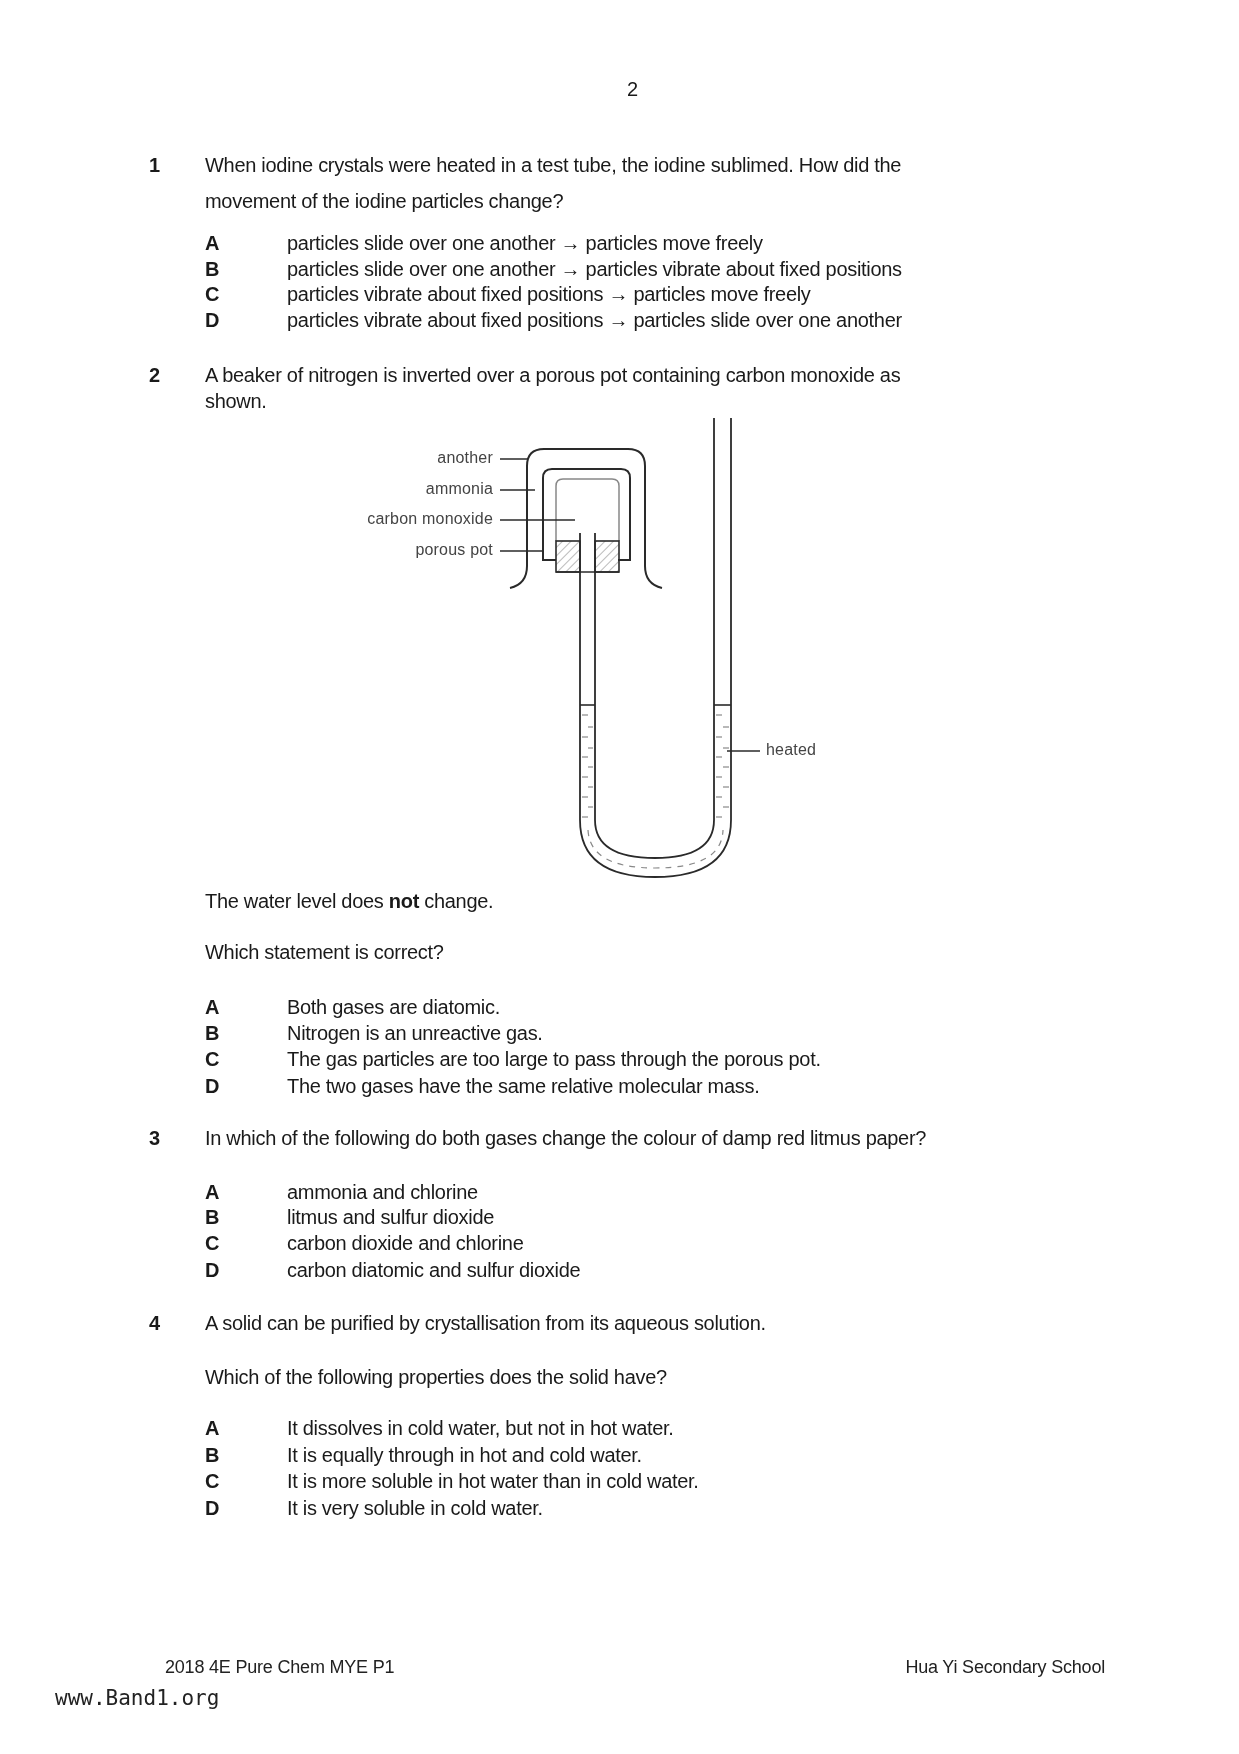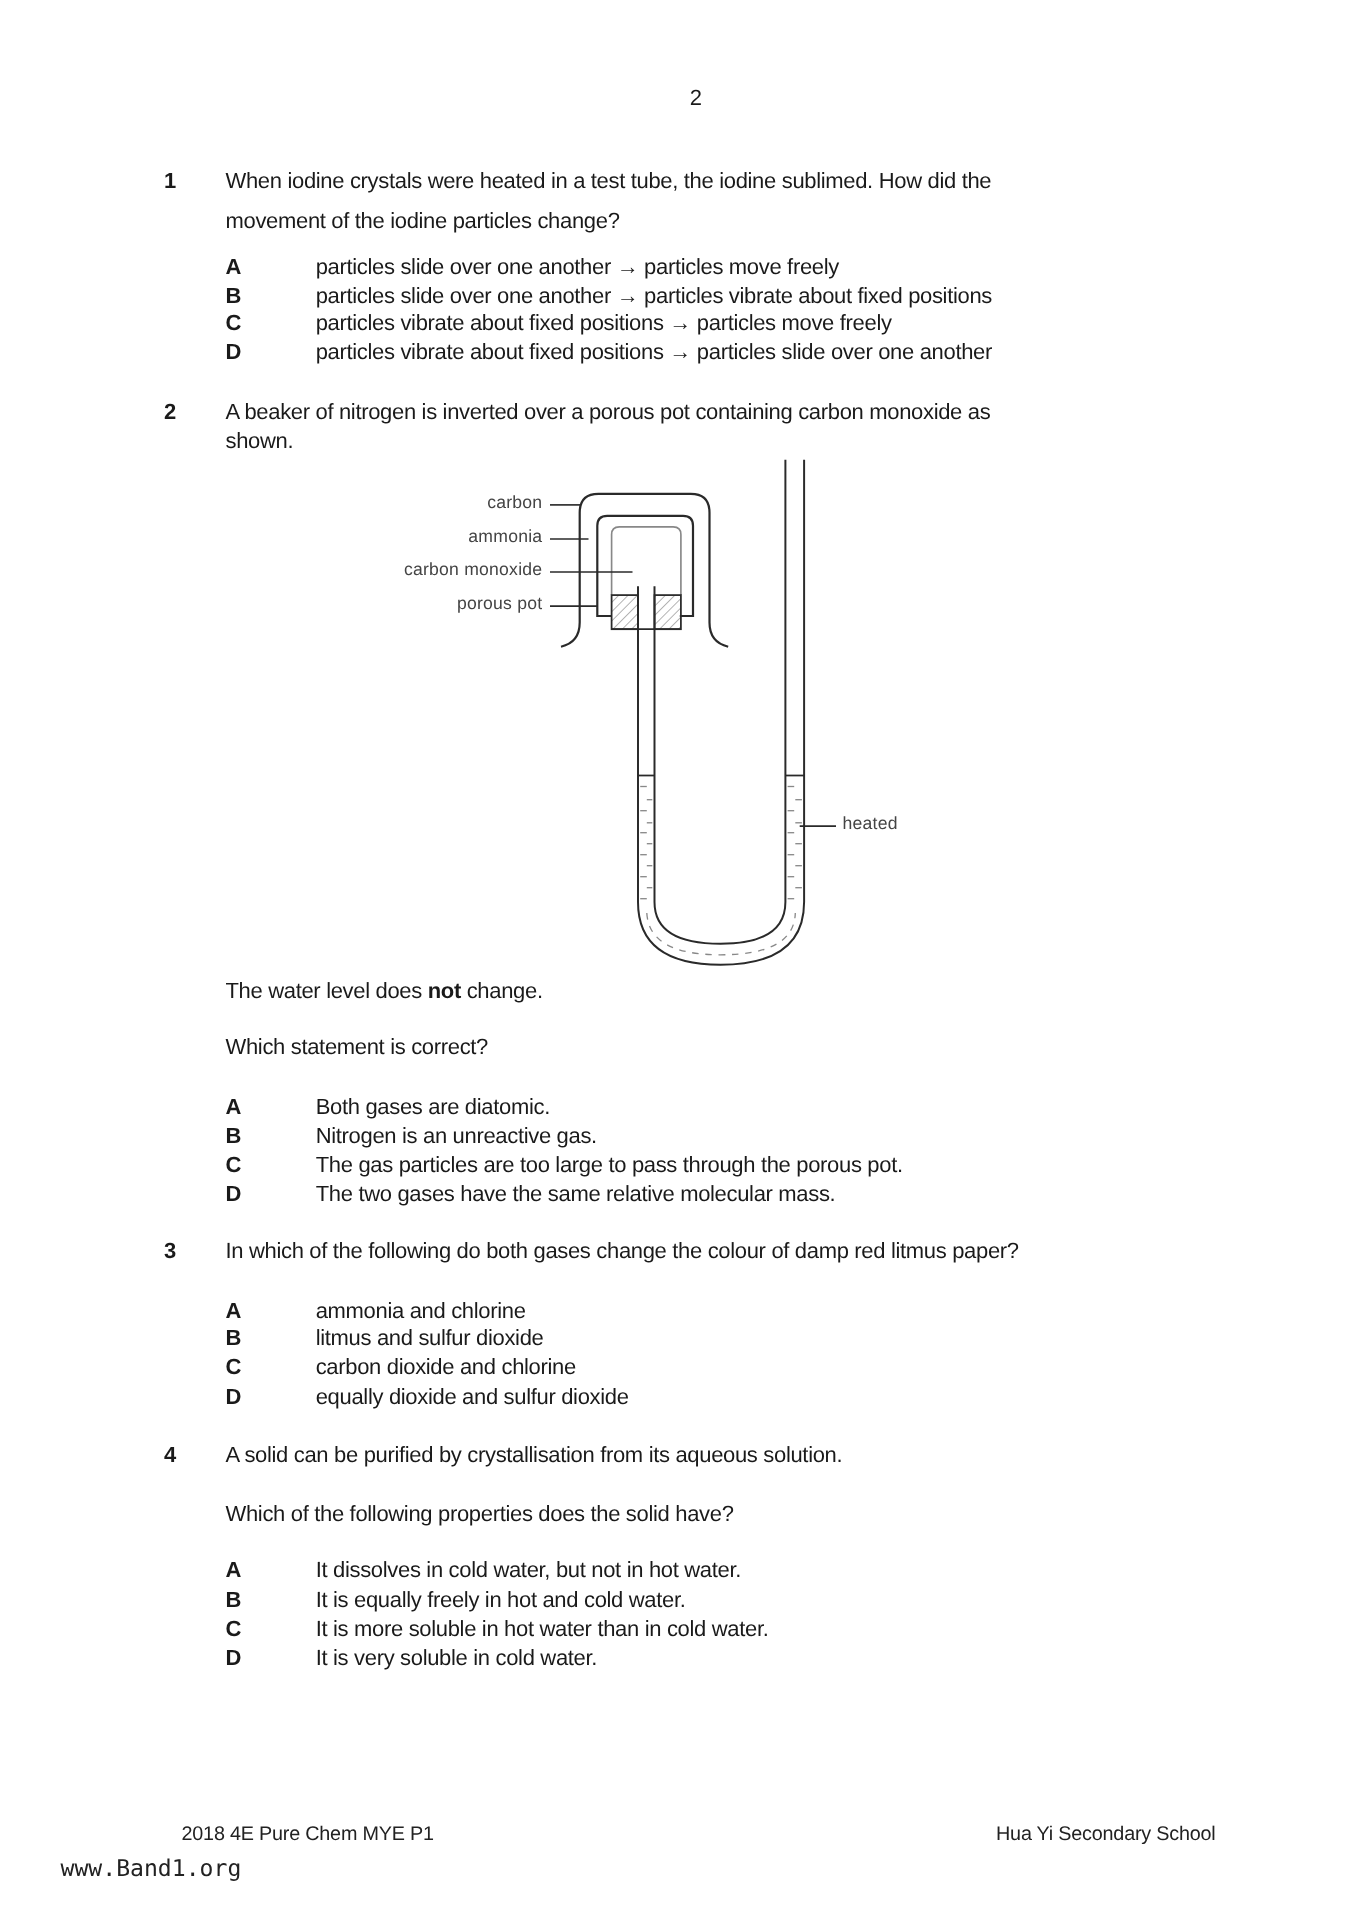--- a/index.html
+++ b/index.html
@@ -101,21 +101,21 @@
       <path d="M588 830 Q590 868 655 868 Q722 868 723 830" fill="none" stroke="#888" stroke-width="1.2" stroke-dasharray="6 6"></path>
 
       <g stroke="#2a2a2a" stroke-width="1.5">
         <line x1="500" y1="459" x2="528" y2="459"></line>
         <line x1="500" y1="490" x2="535" y2="490"></line>
         <line x1="500" y1="520" x2="575" y2="520"></line>
         <line x1="500" y1="551" x2="543" y2="551"></line>
         <line x1="727" y1="751" x2="760" y2="751"></line>
       </g>
     </svg>
-    <div class="abs lbl" style="right:746px; top:449px;">carbon</div>
+    <div class="abs lbl" style="right:746px; top:449px;">another</div>
     <div class="abs lbl" style="right:746px; top:480px;">ammonia</div>
     <div class="abs lbl" style="right:746px; top:510px;">carbon monoxide</div>
     <div class="abs lbl" style="right:746px; top:541px;">porous pot</div>
     <div class="abs lbl" style="left:766px; top:741px;">heated</div>
   </div>
 
   <div class="abs txt" style="left:205px; top:888px;"><span>The water level does </span><b>not</b><span> change.</span></div>
   <div class="abs txt" style="left:205px; top:939px;">Which statement is correct?</div>
 
   <div class="abs txt opt-letter" style="left:205px; top:994px;">A</div>
@@ -132,32 +132,32 @@
   <div class="abs txt qnum" style="left:149px; top:1125px;">3</div>
   <div class="abs txt" style="left:205px; top:1125px;">In which of the following do both gases change the colour of damp red litmus paper?</div>
 
   <div class="abs txt opt-letter" style="left:205px; top:1179px;">A</div>
   <div class="abs txt" style="left:287px; top:1179px;">ammonia and chlorine</div>
   <div class="abs txt opt-letter" style="left:205px; top:1204px;">B</div>
   <div class="abs txt" style="left:287px; top:1204px;">litmus and sulfur dioxide</div>
   <div class="abs txt opt-letter" style="left:205px; top:1230px;">C</div>
   <div class="abs txt" style="left:287px; top:1230px;">carbon dioxide and chlorine</div>
   <div class="abs txt opt-letter" style="left:205px; top:1257px;">D</div>
-  <div class="abs txt" style="left:287px; top:1257px;">equally dioxide and sulfur dioxide</div>
+  <div class="abs txt" style="left:287px; top:1257px;">carbon diatomic and sulfur dioxide</div>
 </div>
 
 <div>
   <div class="abs txt qnum" style="left:149px; top:1310px;">4</div>
   <div class="abs txt" style="left:205px; top:1310px;">A solid can be purified by crystallisation from its aqueous solution.</div>
   <div class="abs txt" style="left:205px; top:1364px;">Which of the following properties does the solid have?</div>
 
   <div class="abs txt opt-letter" style="left:205px; top:1415px;">A</div>
   <div class="abs txt" style="left:287px; top:1415px;">It dissolves in cold water, but not in hot water.</div>
   <div class="abs txt opt-letter" style="left:205px; top:1442px;">B</div>
-  <div class="abs txt" style="left:287px; top:1442px;">It is equally freely in hot and cold water.</div>
+  <div class="abs txt" style="left:287px; top:1442px;">It is equally through in hot and cold water.</div>
   <div class="abs txt opt-letter" style="left:205px; top:1468px;">C</div>
   <div class="abs txt" style="left:287px; top:1468px;">It is more soluble in hot water than in cold water.</div>
   <div class="abs txt opt-letter" style="left:205px; top:1495px;">D</div>
   <div class="abs txt" style="left:287px; top:1495px;">It is very soluble in cold water.</div>
 </div>
 
 <div class="abs footer" style="left:165px; top:1657px;">2018 4E Pure Chem MYE P1</div>
 <div class="abs footer" style="right:134px; top:1657px;">Hua Yi Secondary School</div>
 <div class="abs watermark" style="left:55px; top:1686px;">www.Band1.org</div>
 

